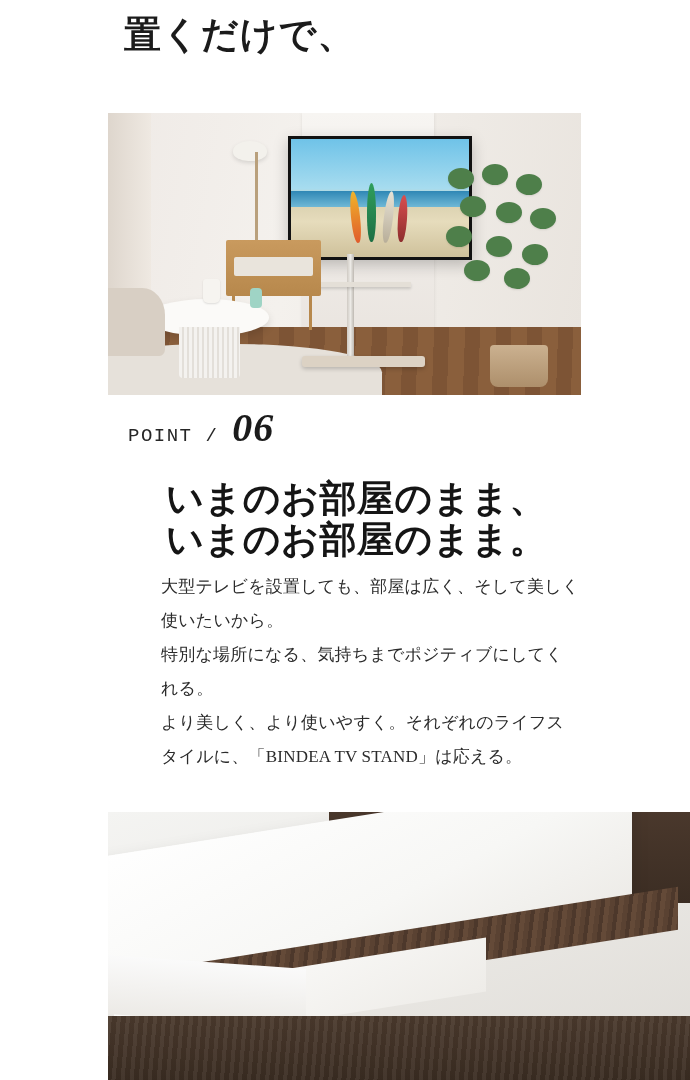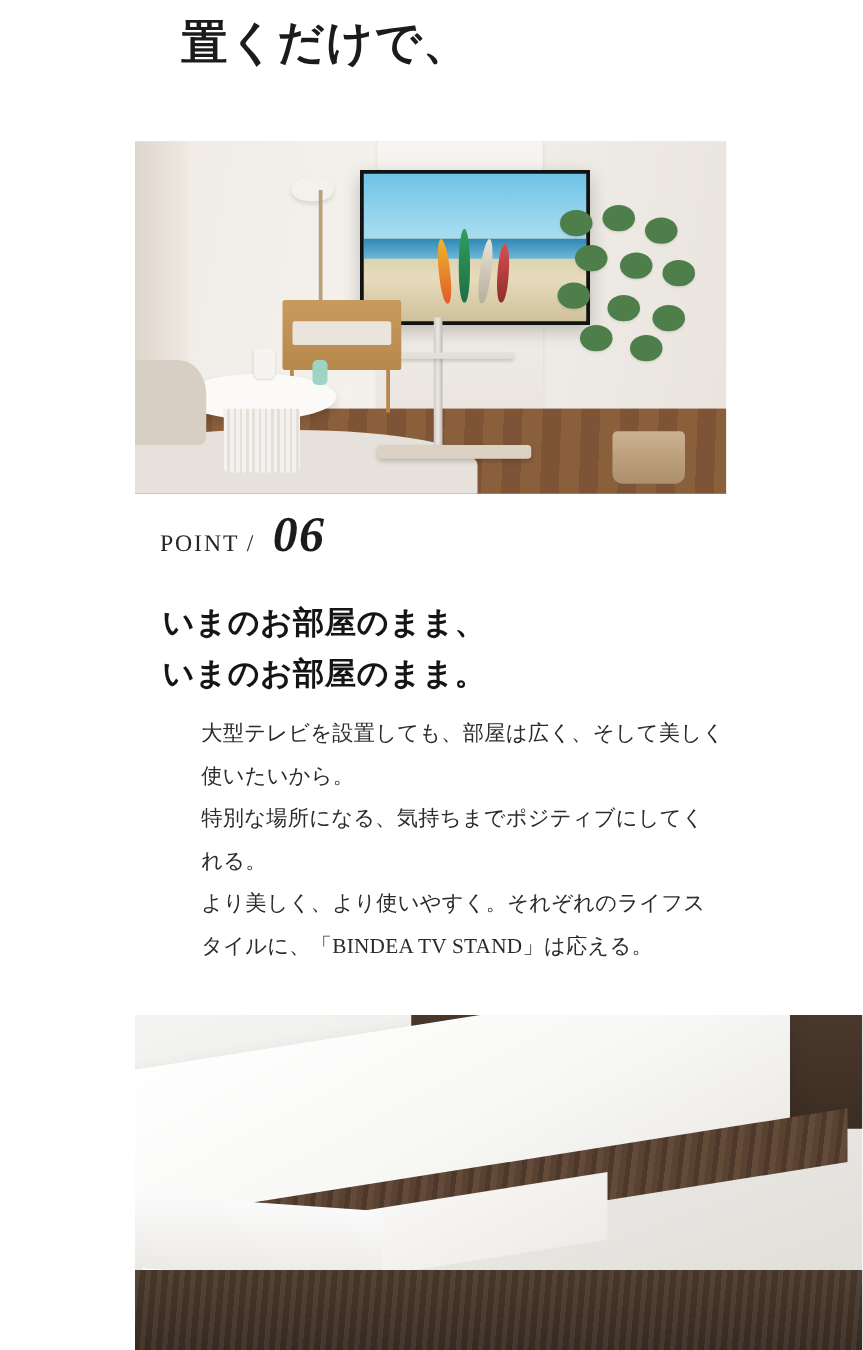--- a/index.html
+++ b/index.html
@@ -13,21 +13,21 @@
   .page {
     position: relative;
     width: 690px;
     height: 1080px;
     background: #ffffff;
   }
 
   
   .headline {
     position: absolute;
-    left: 145px;
+    left: 124px;
     top: 8px;
     width: 520px;
   }
   .headline-line {
     font-family: "Liberation Serif", serif;
     font-weight: bold;
     font-size: 37px;
     line-height: 54px;
     letter-spacing: 1px;
     color: #1b1b1b;
@@ -214,21 +214,21 @@
   
   .point-row {
     position: absolute;
     left: 128px;
     top: 404px;
     display: flex;
     align-items: baseline;
     gap: 14px;
   }
   .point-label {
-    font-family: Liberation Serif, serif;
+    font-family: Liberation Mono, monospace;
     font-size: 19px;
     letter-spacing: 1.5px;
     color: #262626;
   }
   .point-number {
     font-family: "Liberation Serif", serif;
     font-style: italic;
     font-weight: bold;
     font-size: 40px;
     letter-spacing: 1px;
@@ -238,25 +238,26 @@
   
   .sec-heading {
     position: absolute;
     left: 130px;
     top: 478px;
     width: 520px;
   }
   .sec-heading-line {
     font-family: "Liberation Serif", serif;
     font-weight: bold;
-    font-size: 25px;
+    font-size: 37px;
     line-height: 41px;
     letter-spacing: .5px;
     color: #151515;
     white-space: nowrap;
+    margin-left: 36px;
   }
 
   
   .body-copy {
     position: absolute;
     left: 130px;
     top: 570px;
     width: 450px;
   }
   .body-copy p {

